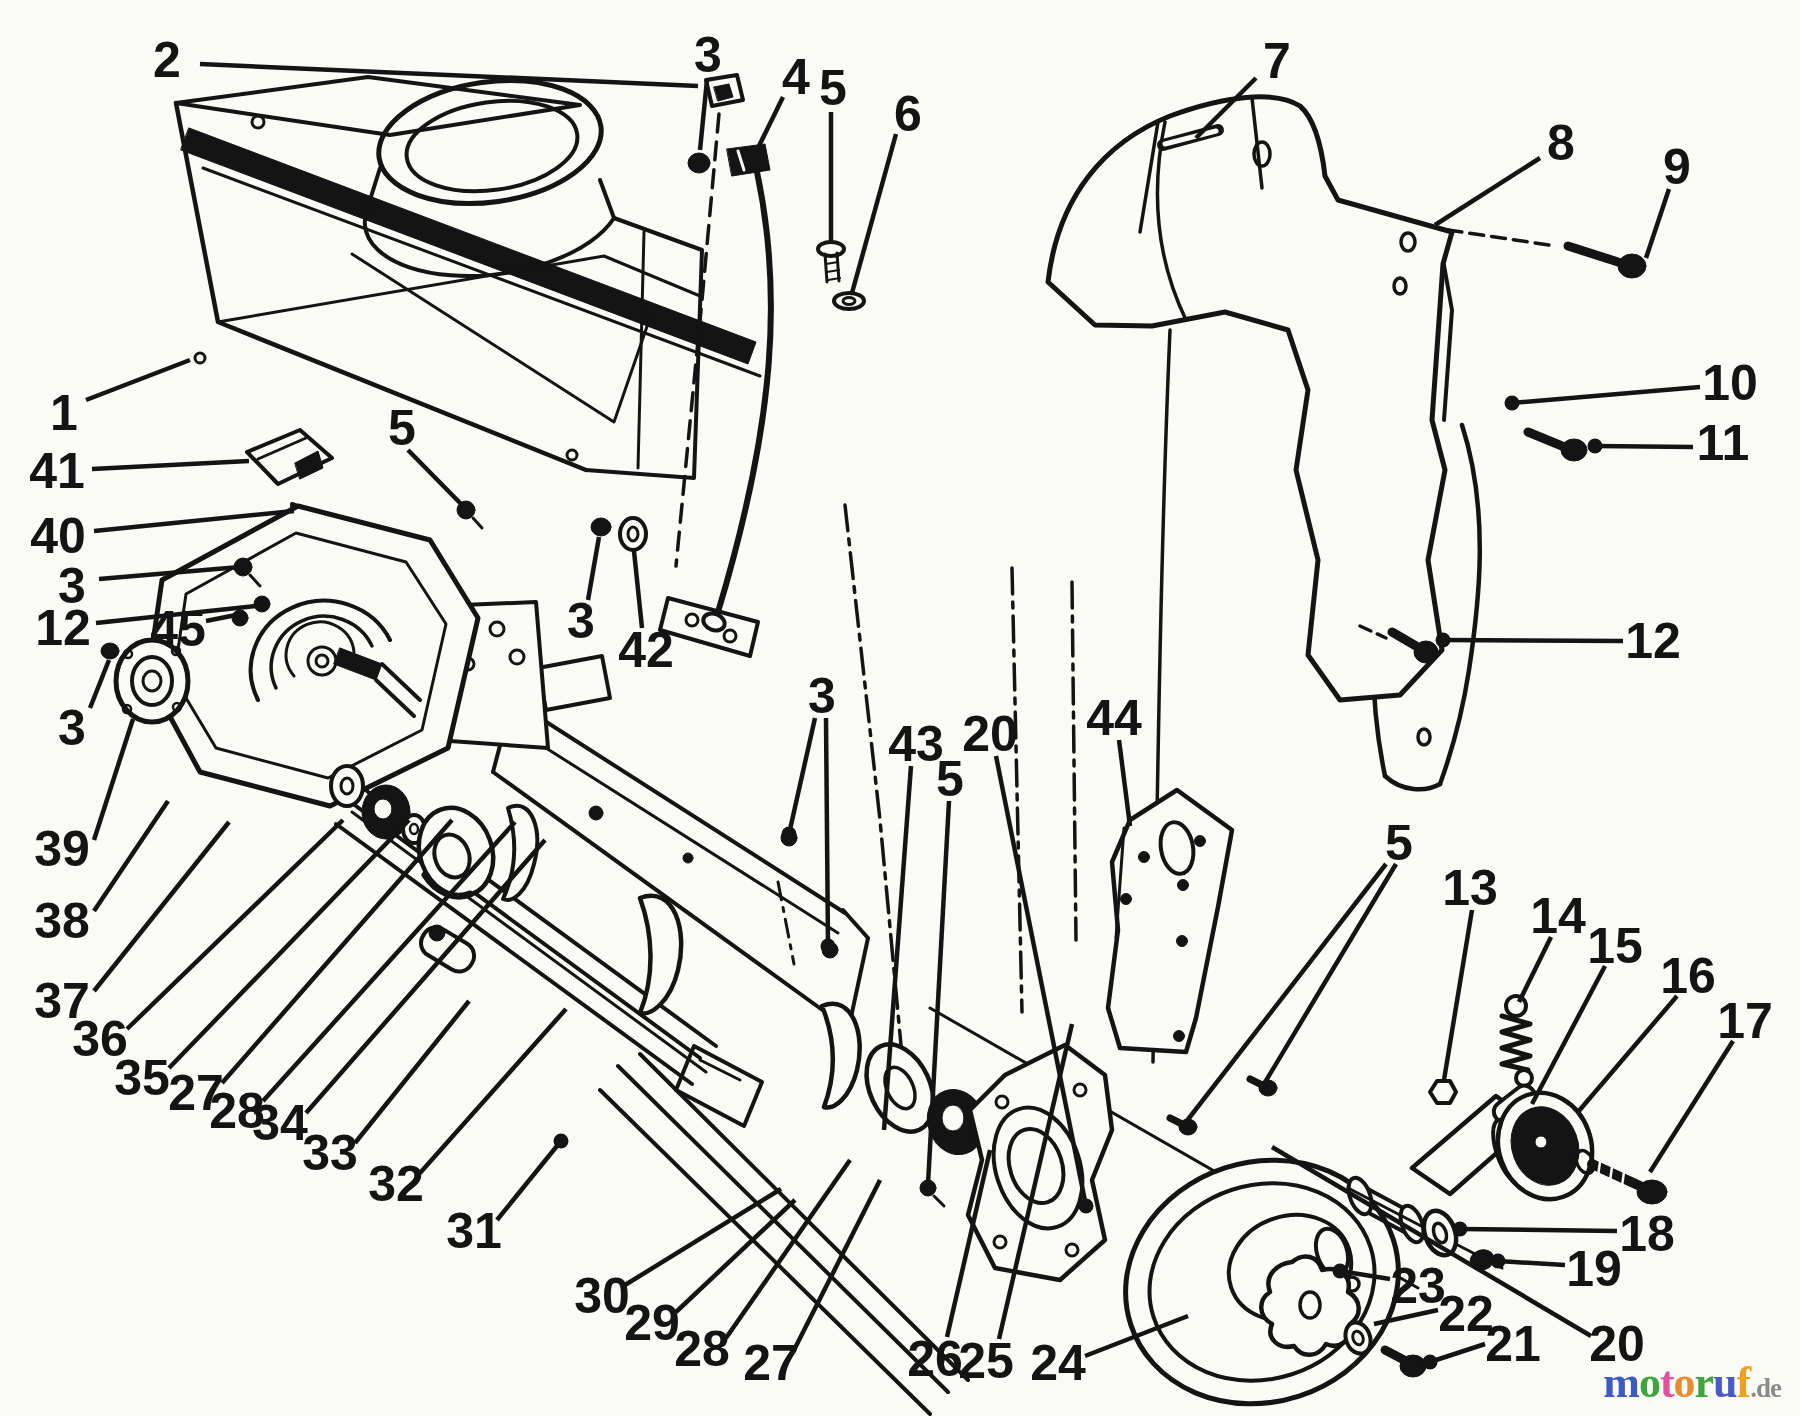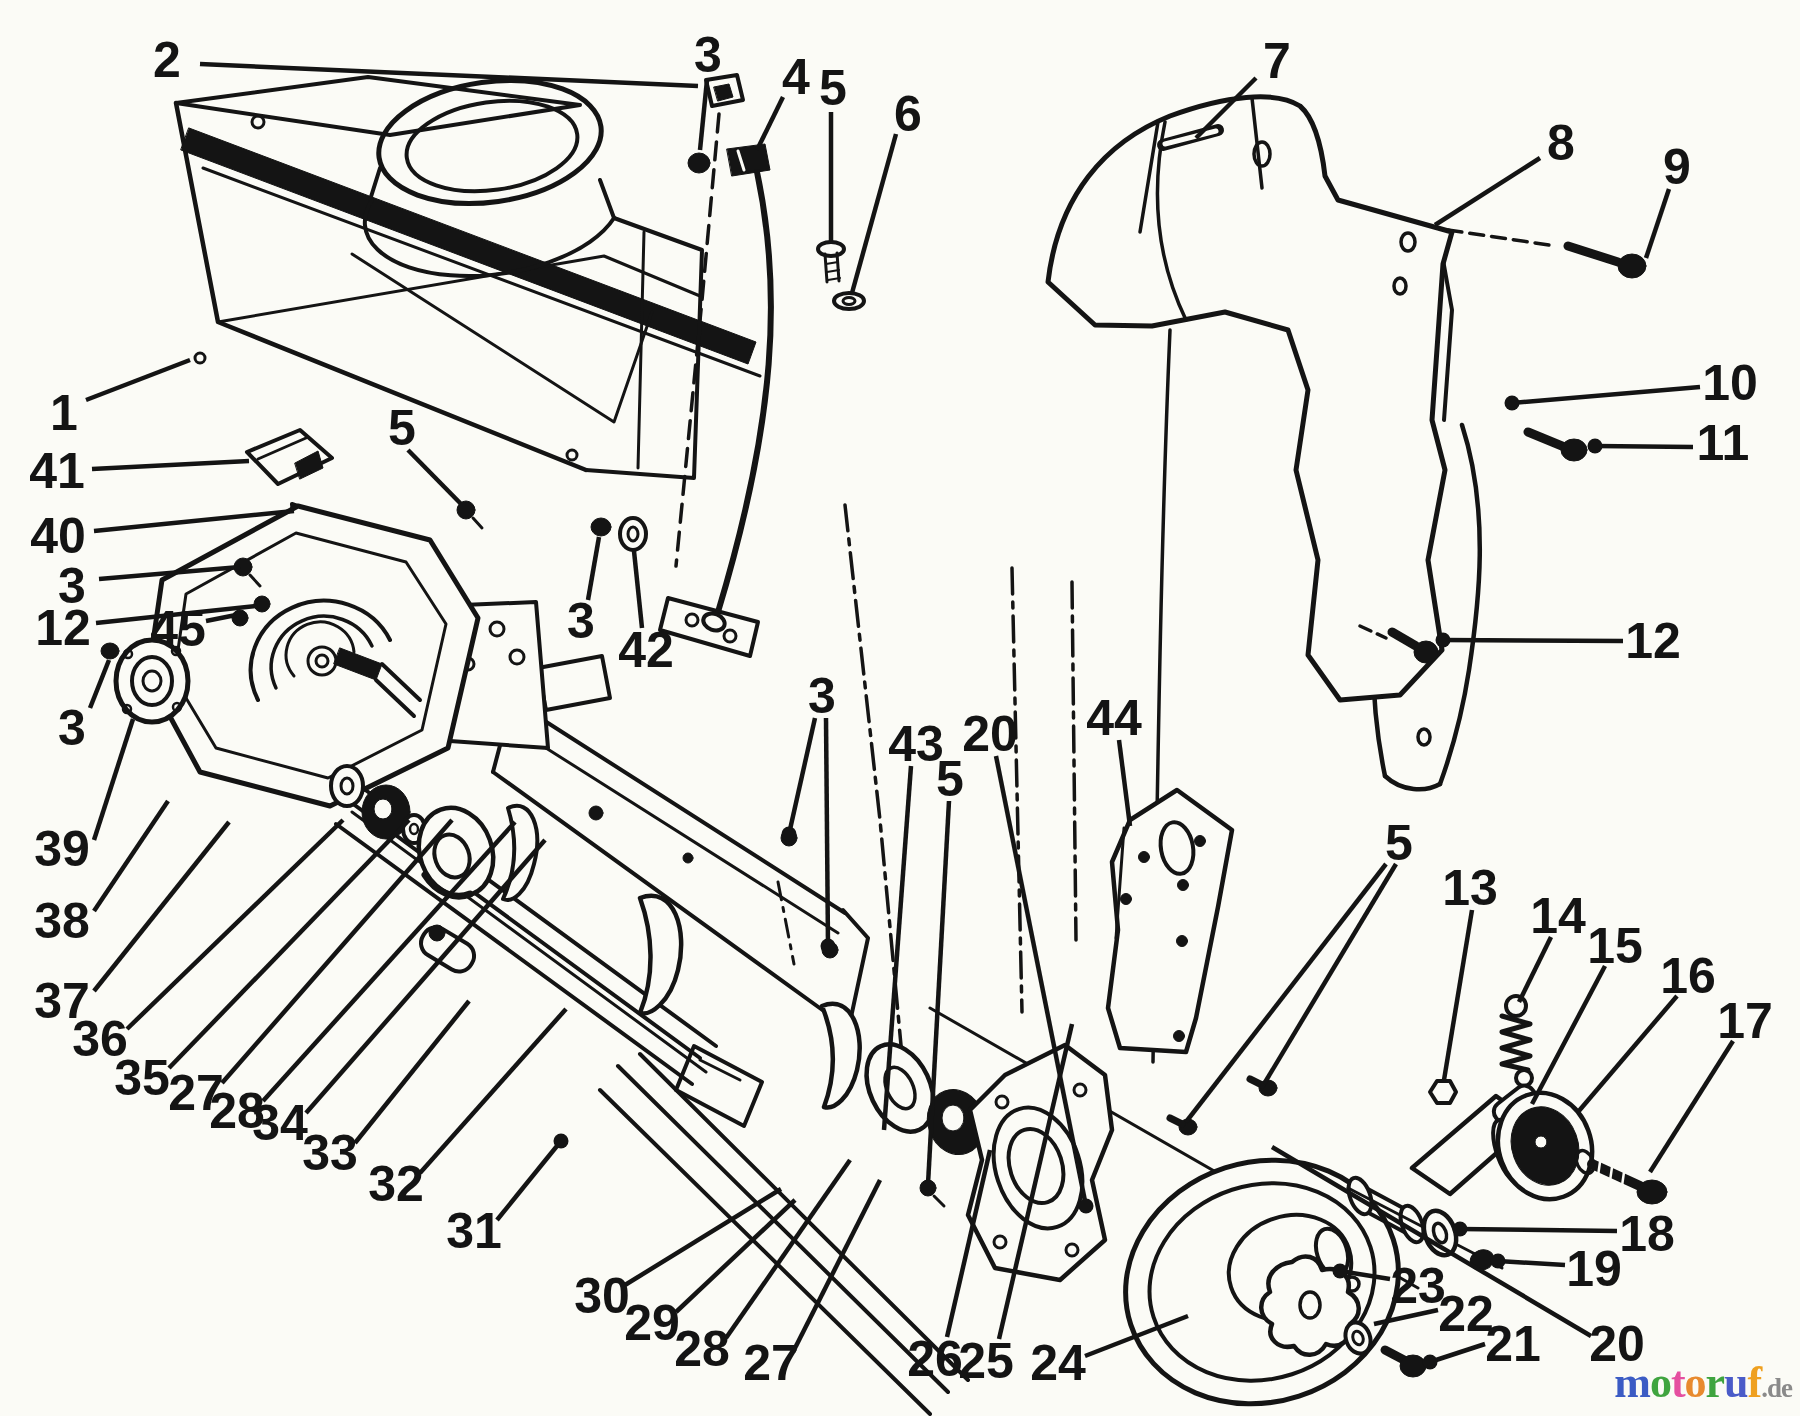--- a/index.html
+++ b/index.html
@@ -1,20 +1,20 @@
 <!DOCTYPE html>
 <html><head>
 <meta charset="utf-8">
 <style>
   html,body{margin:0;padding:0;background:#fbfbf6;width:1800px;height:1416px;overflow:hidden;}
   #stage{position:relative;width:1800px;height:1416px;background:#fbfbf6;}
   svg{position:absolute;left:0;top:0;}
   svg text{font:700 50px "Liberation Sans", sans-serif;fill:#141414;}
   .art{stroke:#141414;fill:none;stroke-linecap:round;stroke-linejoin:round;}
-  #watermark{position:absolute;right:8px;bottom:8px;font:700 44px "Liberation Serif", serif;letter-spacing:-1px;white-space:nowrap;}
+  #watermark{position:absolute;right:19px;bottom:8px;font:700 44px "Liberation Serif", serif;letter-spacing:-1px;white-space:nowrap;}
   #watermark .suffix{font:700 27px "Liberation Serif", serif;}
 </style>
 </head>
 <body>
 
 <div id="stage">
   <svg width="1800" height="1416" viewBox="0 0 1800 1416">
 
     <g class="art">
 

